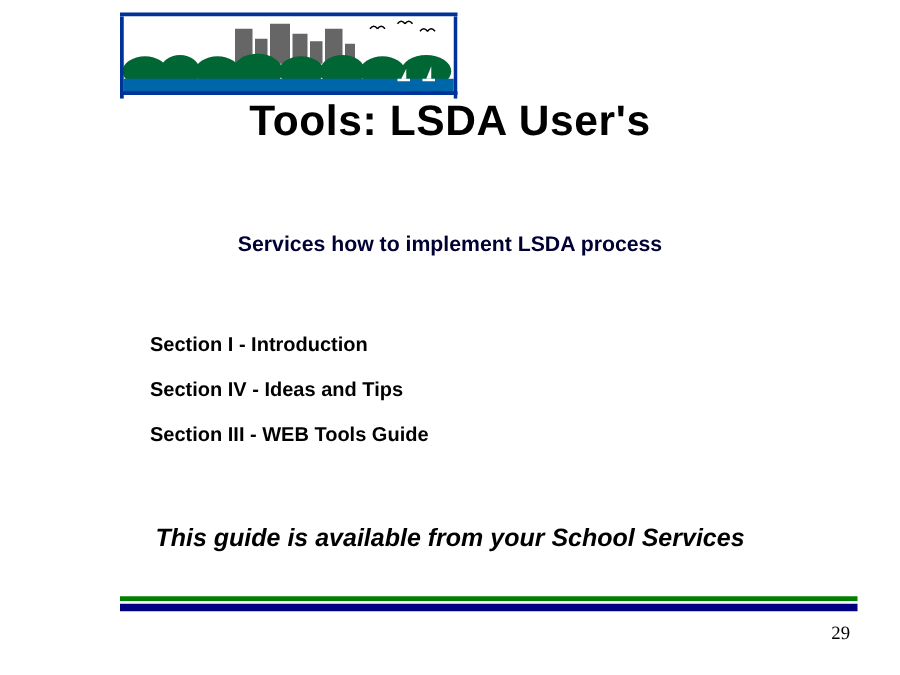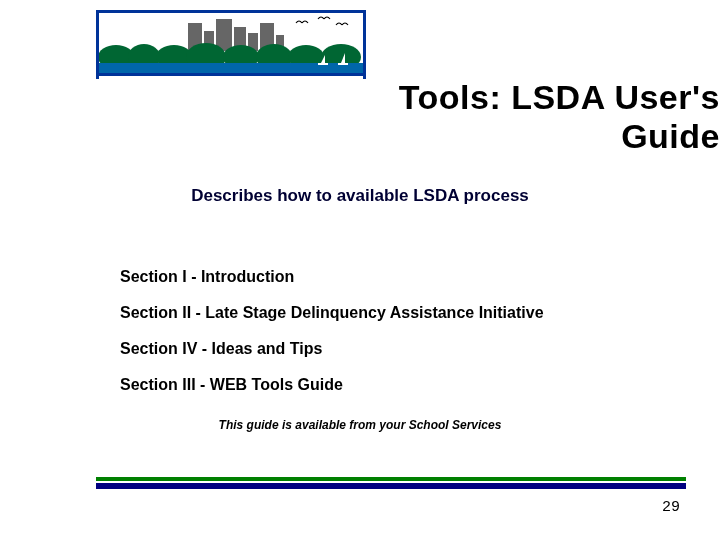--- a/index.html
+++ b/index.html
@@ -27,21 +27,20 @@
     width: 100%;
     text-align: center;
   }
   .title-line {
     font-family: "Arial Black", Arial, sans-serif;
     font-weight: 900;
     font-size: 34px;
     color: #000;
     letter-spacing: 0.5px;
     line-height: 1.15;
-    text-align: right;
   }
   .subtitle {
     position: absolute;
     top: 186px;
     left: 0;
     width: 100%;
     text-align: center;
     font-family: Verdana, Arial, sans-serif;
     font-weight: 700;
     font-size: 17px;
@@ -62,41 +61,41 @@
   }
   .footer-note {
     position: absolute;
     top: 418px;
     left: 0;
     width: 100%;
     text-align: center;
     font-family: Verdana, Arial, sans-serif;
     font-weight: 700;
     font-style: italic;
-    font-size: 12px;
+    font-size: 20px;
     color: #000;
     line-height: 1.3;
   }
   .divider-bar {
     position: absolute;
     top: 477px;
     left: 96px;
     right: 34px;
     height: 12px;
     display: flex;
     flex-direction: column;
   }
   .divider-green { height: 4px; background: #008000; }
   .divider-gap { height: 2px; background: #fff; }
   .divider-navy { height: 6px; background: #000080; }
   .page-num {
     position: absolute;
     bottom: 24px;
     right: 40px;
-    font-family: Liberation Mono, monospace;
+    font-family: Liberation Serif, serif;
     font-size: 15px;
     color: #000;
   }
 </style>
 </head>
 <body>
 
 <div class="logo">
   <div class="border-top"></div>
   <svg viewBox="0 0 270 66" width="270" height="66">
@@ -140,28 +139,26 @@
     </g>
 
     <rect x="0" y="0" width="3" height="66" fill="#003399"></rect>
     <rect x="267" y="0" width="3" height="66" fill="#003399"></rect>
   </svg>
   <div class="border-bottom"></div>
 </div>
 
 <div class="title-block">
   <div class="title-line">Tools: LSDA User's</div>
-  <div class="title-line">Guide</div>
 </div>
 
-<div class="subtitle">Describes how to available LSDA process</div>
+<div class="subtitle">Services how to implement LSDA process</div>
 
 <div class="sections">
   <div class="section-item">Section I - Introduction</div>
-  <div class="section-item">Section II - Late Stage Delinquency Assistance Initiative</div>
   <div class="section-item">Section IV - Ideas and Tips</div>
   <div class="section-item">Section III - WEB Tools Guide</div>
 </div>
 
 <div class="footer-note">
   <div>This guide is available from your School Services</div>
 </div>
 
 <div class="divider-bar">
   <div class="divider-green"></div>

